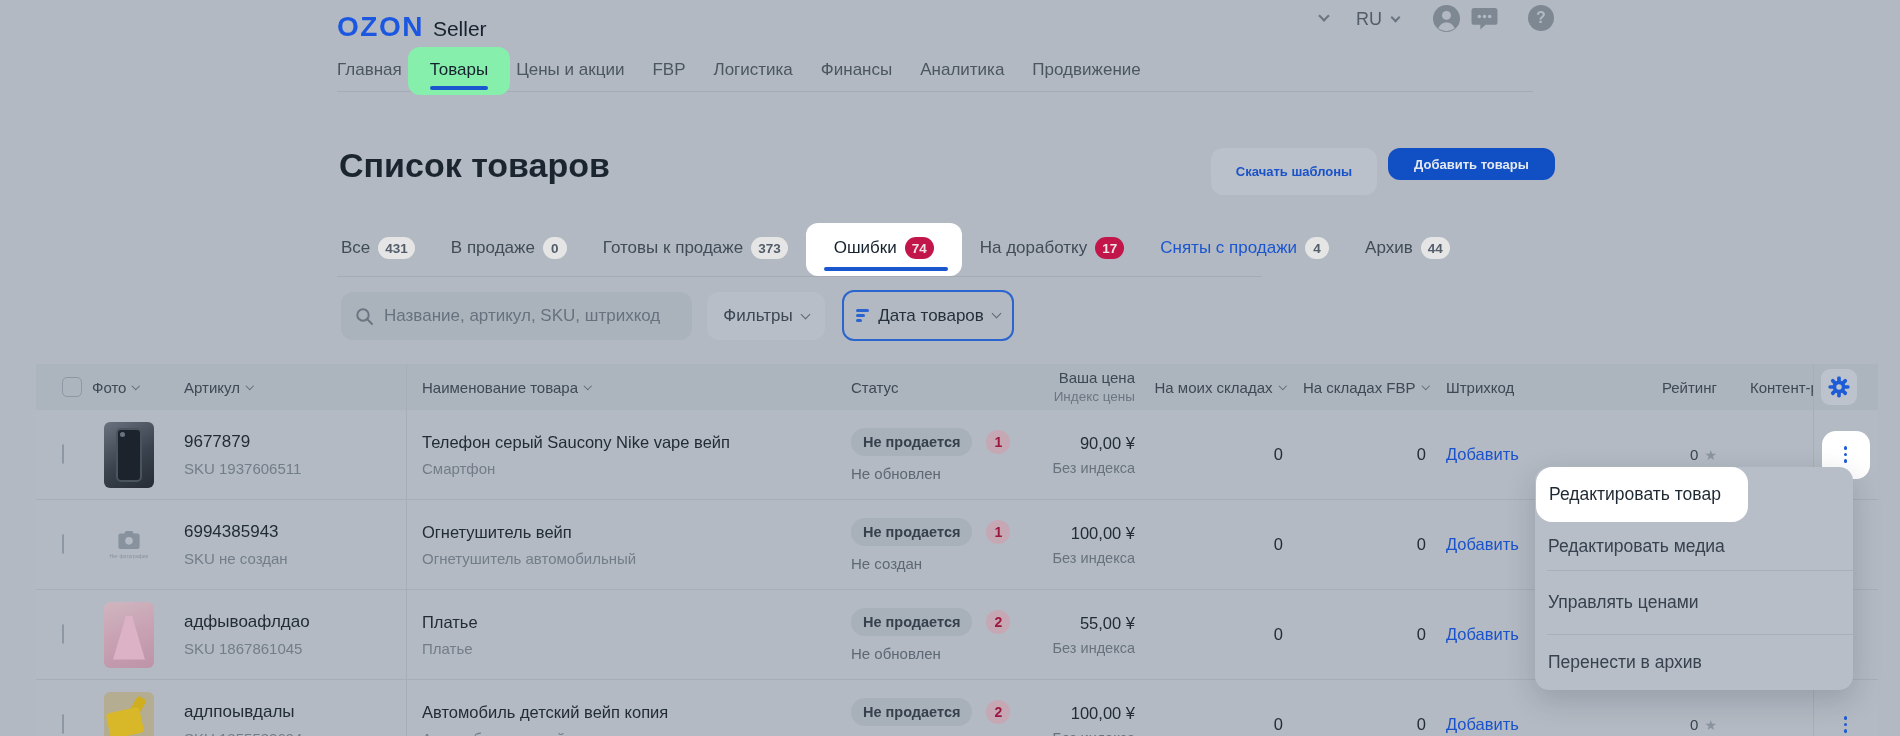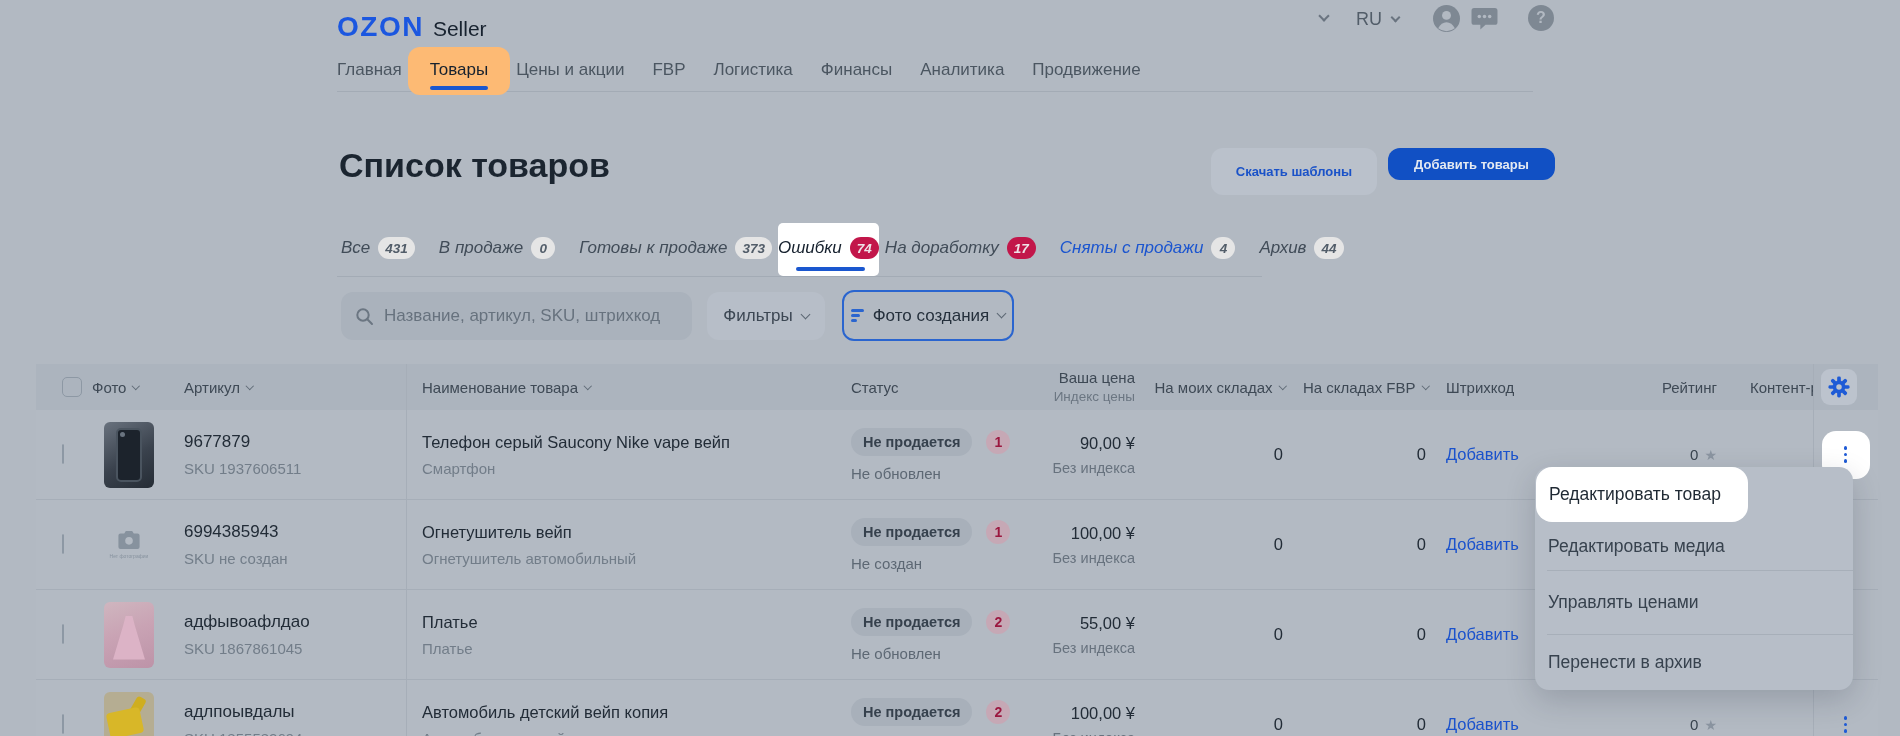--- a/index.html
+++ b/index.html
@@ -14,37 +14,37 @@
   .top-collapse { position:absolute; left:1320px; top:12px; color:#6a7480; }
   .lang { position:absolute; left:1356px; top:9px; display:flex; align-items:center; gap:10px; font-size:18px; color:#525d69; cursor:pointer; }
   .lang .chv { width:7px; height:7px; margin-top:-4px; color:#6a7480; }
   .avatar { position:absolute; left:1433px; top:5px; }
   .chat { position:absolute; left:1471px; top:7px; }
   .help { position:absolute; left:1528px; top:5px; width:26px; height:26px; border-radius:50%; background:#7e8893; color:#b2b9c2; font-size:16px; font-weight:700; display:flex; align-items:center; justify-content:center; }
 
   
   .nav { position:absolute; left:337px; top:60px; display:flex; gap:28px; font-size:17px; color:#4b5661; z-index:3; }
   .nav-item { cursor:pointer; white-space:nowrap; }
-  .nav-item.spot { background:#fdba74; border-radius:12px; padding:13px 22px 15px; margin:-13px -22px -15px; color:#16212e; position:relative; }
+  .nav-item.spot { background:#86efac; border-radius:12px; padding:13px 22px 15px; margin:-13px -22px -15px; color:#16212e; position:relative; }
   .nav-item.spot::after { content:""; position:absolute; left:22px; right:22px; bottom:5px; height:4px; background:#1a57cf; border-radius:2px; }
   .nav-divider { position:absolute; left:337px; top:91px; width:1196px; height:1px; background:#a3abb5; z-index:1; }
 
   
   .page-title { position:absolute; left:339px; top:146px; font-size:34px; font-weight:700; color:#1b2530; }
   .btn { display:flex; align-items:center; justify-content:center; border-radius:12px; font-size:13px; font-weight:600; cursor:pointer; }
   .btn-light { position:absolute; left:1211px; top:148px; width:166px; height:47px; background:#bac1cb; color:#1a52c8; }
   .btn-primary { position:absolute; left:1388px; top:148px; width:167px; height:32px; background:#1150c4; color:#e5eaf1; }
 
   
-  .tabs { position:absolute; left:341px; top:237px; display:flex; align-items:center; gap:24px; font-size:17px; color:#414c58; z-index:3;font-style:italic; }
+  .tabs { position:absolute; left:341px; top:237px; display:flex; align-items:center; gap:36px; font-size:17px; color:#414c58; z-index:3; }
   .tab { display:flex; align-items:center; gap:8px; cursor:pointer; white-space:nowrap; }
   .tab-count { height:22px; min-width:24px; padding:0 7px; border-radius:11px; background:#e5e5e5; color:#525d69; font-size:13.5px; font-weight:600; display:flex; align-items:center; justify-content:center; }
   .tab-count.red { background:#c2164a; color:#eee2e7; }
   .tab.bluelink { color:#1b55cf; }
-  .tab.spot { background:#ffffff; border-radius:5px; padding:14px 0 17px; margin:-14px -18px -17px; color:#16212e; position:relative; }
+  .tab.spot { background:#ffffff; border-radius:12px; padding:14px 28px 17px; margin:-14px -18px -17px; color:#16212e; position:relative; }
   .tab.spot::after { content:""; position:absolute; left:18px; right:14px; bottom:5px; height:4px; background:#1a57cf; border-radius:2px; }
   .tabs-divider { position:absolute; left:337px; top:276px; width:925px; height:1px; background:#a3abb5; z-index:1; }
 
   
   .search { position:absolute; left:341px; top:292px; width:351px; height:48px; background:#aab2bc; border-radius:12px; display:flex; align-items:center; padding:0 14px; gap:10px; }
   .search input { flex:1; border:none; outline:none; background:transparent; font-size:17px; color:#2a3540; font-family:"Liberation Sans", sans-serif; }
   .search input::placeholder { color:#67727e; opacity:1; }
   .btn-filters { position:absolute; left:707px; top:292px; width:118px; height:48px; background:#b7bec8; border-radius:12px; color:#3c4753; font-size:17px; display:flex; align-items:center; justify-content:center; gap:9px; cursor:pointer; }
   .btn-filters .chv, .btn-date .chv { width:7px; height:7px; margin-top:-4px; color:#5c6773; border-width:1.8px; }
   .btn-date { position:absolute; left:842px; top:290px; width:172px; height:51px; border:2px solid #2a65cf; border-radius:12px; color:#25303c; font-size:17px; display:flex; align-items:center; justify-content:center; gap:9px; cursor:pointer; }
@@ -195,21 +195,21 @@
   <div class="btn-filters">
     <span>Фильтры</span>
     <span class="chv"></span>
   </div>
   <div class="btn-date">
     <span class="sort-ic">
         <i></i>
         <i></i>
         <i></i>
       </span>
-    <span>Фото создания</span>
+    <span>Дата товаров</span>
     <span class="chv"></span>
   </div>
 
   <div class="table">
     <div class="thead">
       <div class="hc pad-check">
           <span class="checkbox"></span>
         </div>
       <div class="hc" style="margin-left:-12px;">
           <span>Фото</span>

